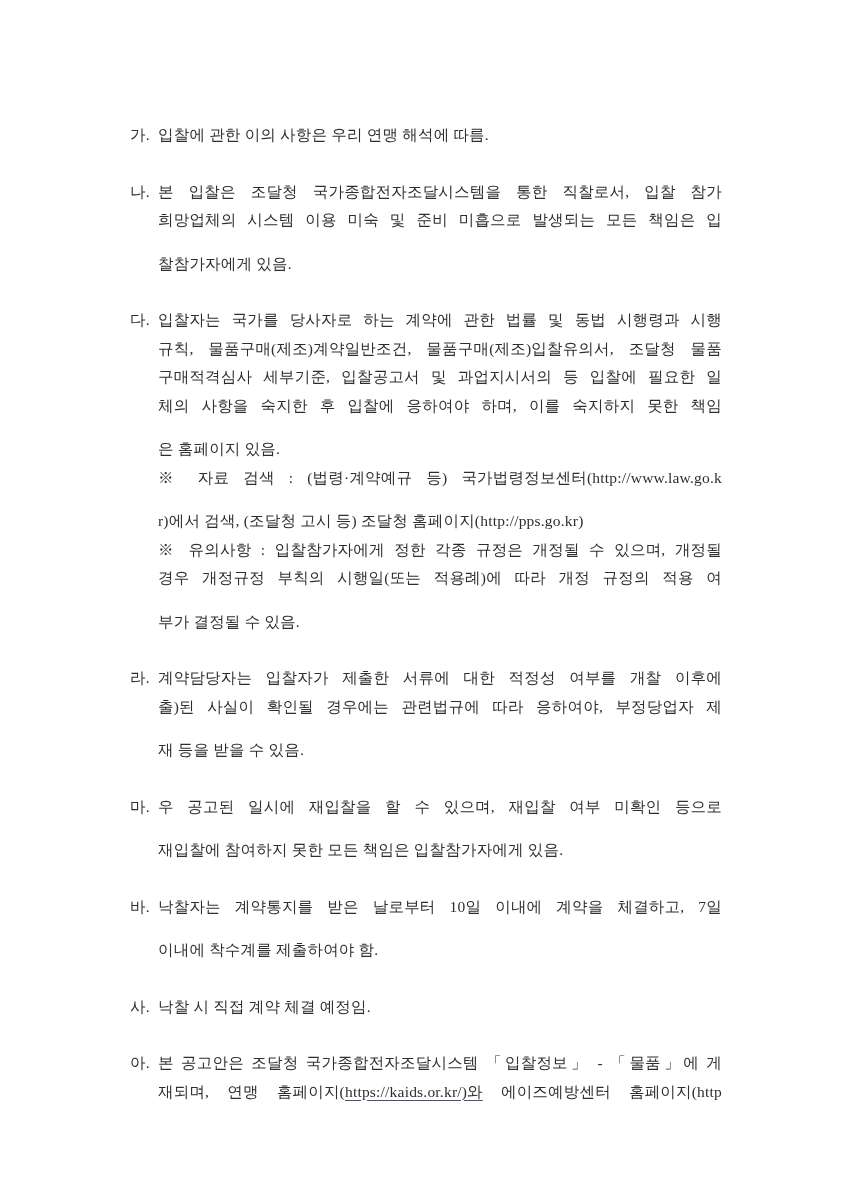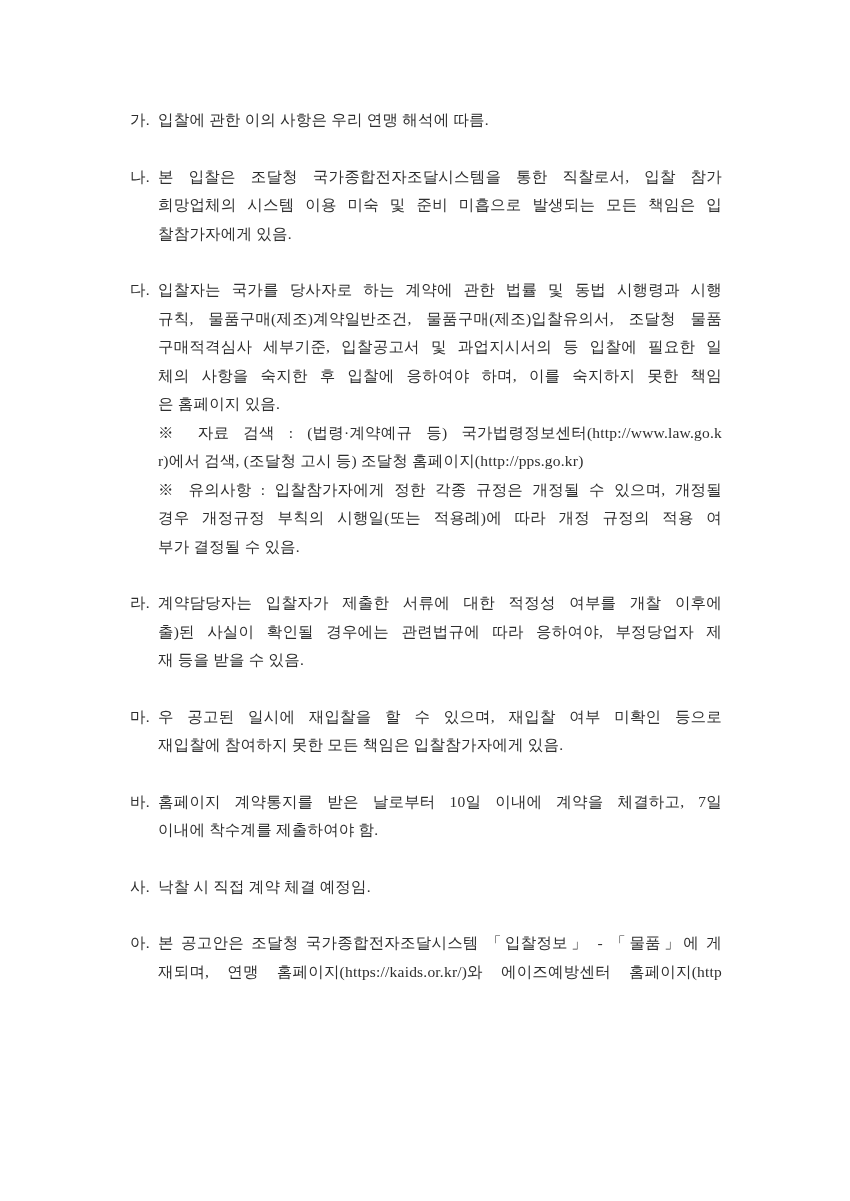--- a/index.html
+++ b/index.html
@@ -39,23 +39,25 @@
   .line {
     min-height: 28.5px;
   }
   .line.justify {
     text-align: justify;
     text-align-last: justify;
   }
   .line.last {
     text-align: right;
     text-align-last: left;
+    margin-top: 15px;
   }
   .link {
     color: inherit;
+    text-decoration: underline;
     text-decoration-color: #45507e;
     text-underline-offset: 3px;
     cursor: pointer;
   }
 </style>
 </head>
 <body>
 
 <div class="page">
   <div>
@@ -99,21 +101,21 @@
       <div class="doc-item">
     <span class="item-label">마.</span>
     <div>
           <div class="line justify">우 공고된 일시에 재입찰을 할 수 있으며, 재입찰 여부 미확인 등으로</div>
           <div class="line last">재입찰에 참여하지 못한 모든 책임은 입찰참가자에게 있음.</div>
         </div>
   </div>
       <div class="doc-item">
     <span class="item-label">바.</span>
     <div>
-          <div class="line justify">홈페이지 계약통지를 받은 날로부터 10일 이내에 계약을 체결하고, 7일</div>
+          <div class="line justify">낙찰자는 계약통지를 받은 날로부터 10일 이내에 계약을 체결하고, 7일</div>
           <div class="line last">이내에 착수계를 제출하여야 함.</div>
         </div>
   </div>
       <div class="doc-item">
     <span class="item-label">사.</span>
     <div>
           <div class="line last">낙찰 시 직접 계약 체결 예정임.</div>
         </div>
   </div>
       <div class="doc-item">

